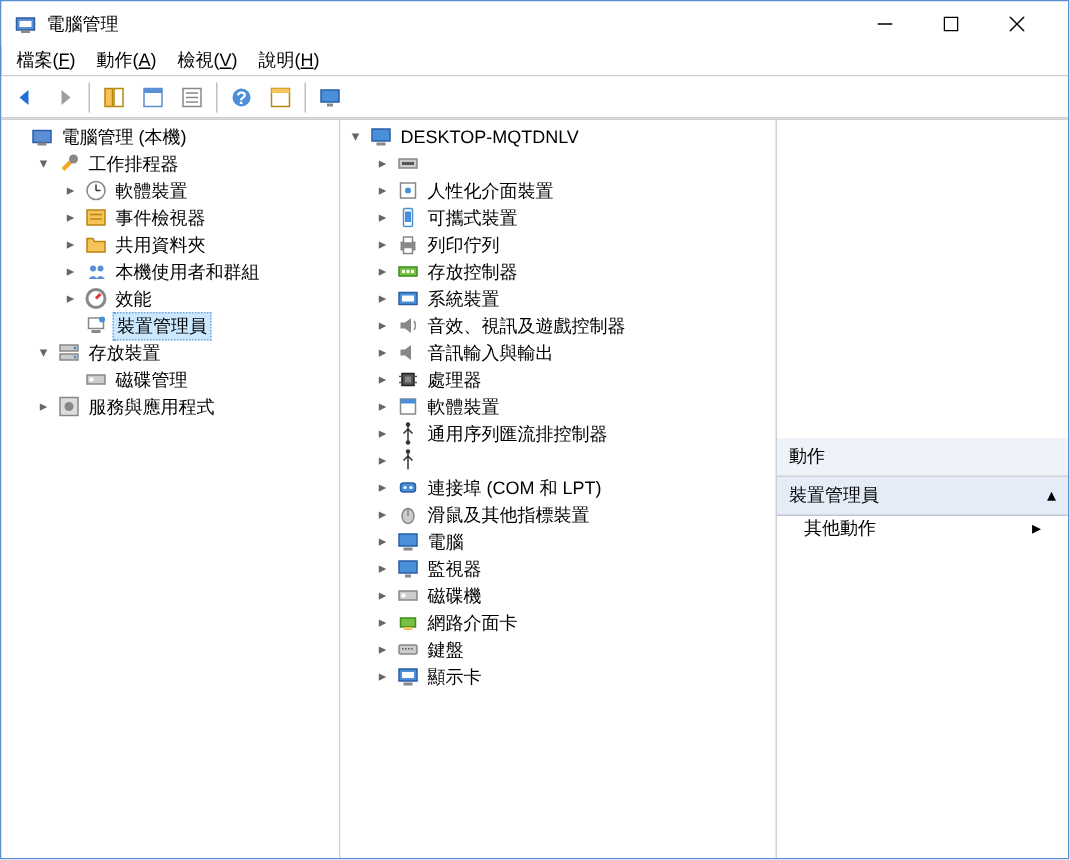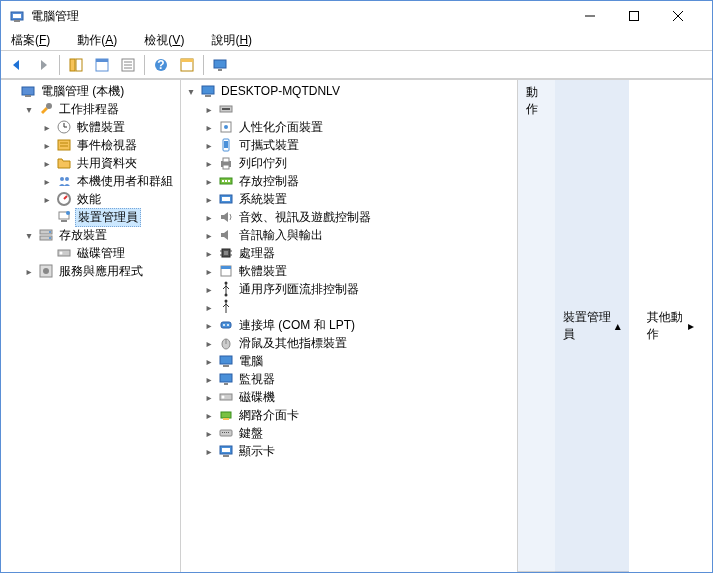--- a/index.html
+++ b/index.html
@@ -3,31 +3,31 @@
 <meta charset="utf-8">
 <style>
 * { margin: 0; padding: 0; box-sizing: border-box; font-family: "Microsoft JhengHei", "微軟正黑體", Tahoma, sans-serif; font-size: 12px; }
 body { background: #fff; }
 .window { width: 713px; height: 573px; border: 1px solid #5a8fd6; display: flex; flex-direction: column; background: #fff; }
 .titlebar { height: 30px; display: flex; align-items: center; padding: 0 12px 0 8px; background: #fff; }
 .titlebar .icon { width: 16px; height: 16px; margin-right: 6px; }
 .titlebar .title { flex: 1; font-size: 12px; color: #000; }
 .winbtns { display: flex; height: 100%; }
 .winbtn { width: 44px; height: 29px; display: flex; align-items: center; justify-content: center; background: transparent; cursor: pointer; }
-.menubar { height: 20px; display: flex; align-items: center; padding: 0 4px; gap: 15px; border-bottom: 1px solid #d0d0d0; }
+.menubar { height: 20px; display: flex; align-items: center; padding: 0 4px; gap: 2px; border-bottom: 1px solid #d0d0d0; }
 .menuitem { padding: 2px 6px; cursor: pointer; }
 .u { text-decoration: underline; }
 .toolbar { height: 28px; display: flex; align-items: center; padding: 2px 4px; gap: 2px; border-bottom: 1px solid #d0d0d0; background: #fff; }
 .tbtn { width: 24px; height: 24px; display: flex; align-items: center; justify-content: center; border: 1px solid transparent; cursor: pointer; }
 .tsep { width: 1px; height: 20px; background: #c0c0c0; margin: 0 2px; }
 .body { flex: 1; display: flex; border-top: 1px solid #d0d0d0; min-height: 0; }
 .pane { height: 100%; overflow: auto; background: #fff; }
-.pane.left { width: 180px; border-right: 1px solid #d0d0d0; padding: 2px; }
+.pane.left { width: 226px; border-right: 1px solid #d0d0d0; padding: 2px; }
 .pane.mid { flex: 1; border-right: 1px solid #d0d0d0; padding: 2px; }
-.pane.right { width: 194px; display: flex; flex-direction: row; }
+.pane.right { width: 194px; display: flex; flex-direction: column; justify-content: center; }
 .actheader { background: #eef3fa; border-bottom: 1px solid #d0d0d0; padding: 4px 8px; font-size: 12px; }
 .actsection { background: #e4ecf7; padding: 4px 8px; border-bottom: 1px solid #c0c8d8; display: flex; justify-content: space-between; align-items: center; cursor: pointer; }
 .actitem { padding: 0 18px; display: flex; justify-content: space-between; align-items: center; cursor: pointer; }
 .tree { list-style: none; }
 .tree ul { list-style: none; padding-left: 18px; }
 .node { display: flex; align-items: center; gap: 3px; height: 18px; cursor: pointer; padding: 0 2px; white-space: nowrap; }
 .node.selected .lbl { background: #cce8ff; border: 1px dotted #7aa7d8; padding: 0 2px; }
 .toggle { width: 12px; height: 12px; display: flex; align-items: center; justify-content: center; font-size: 10px; color: #666; cursor: pointer; }
 .spacer12 { width: 12px; display: inline-block; }
 .nicon { width: 16px; height: 16px; flex-shrink: 0; }

